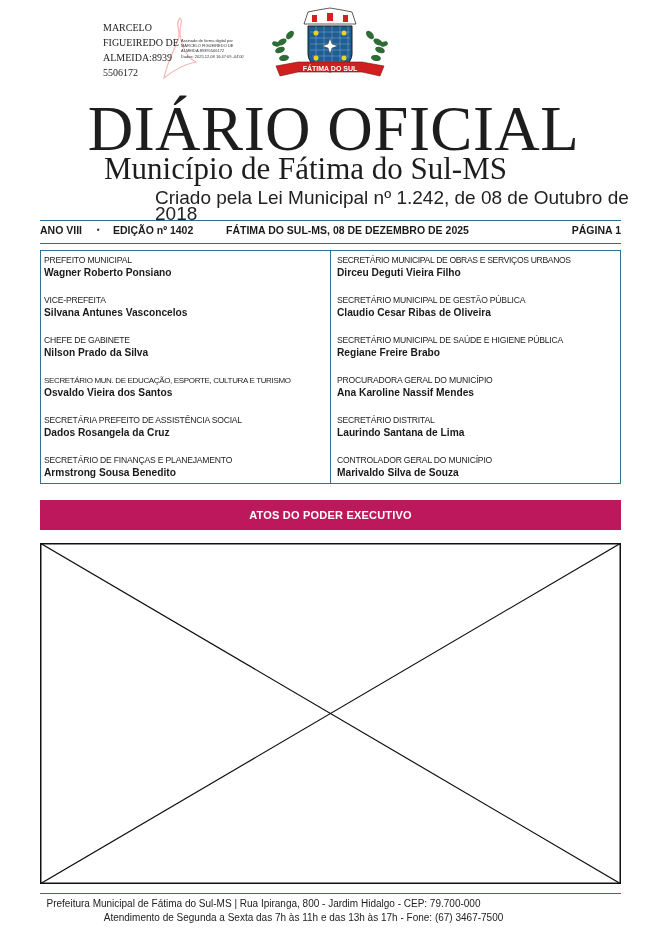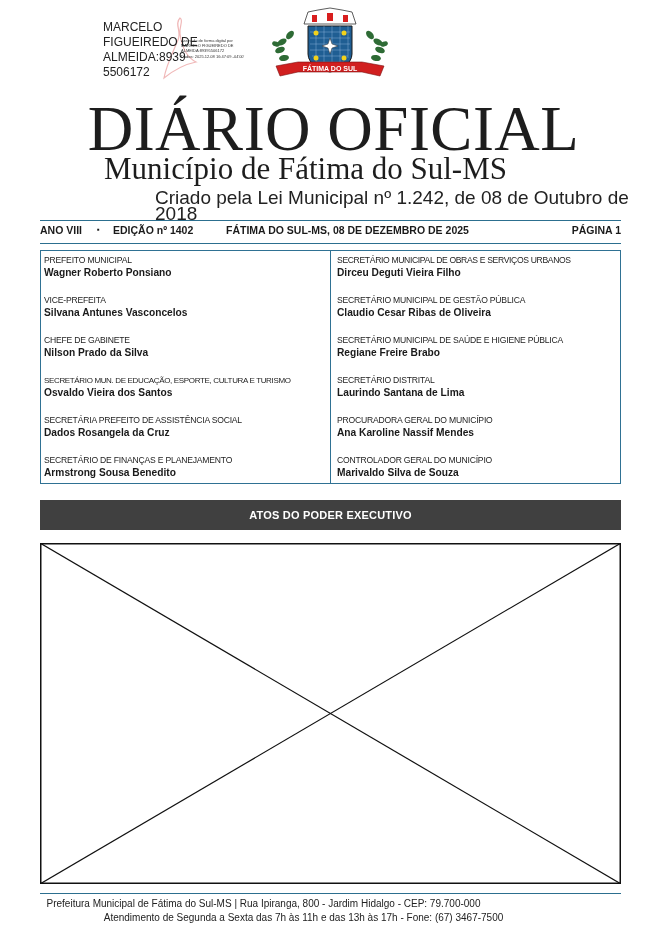--- a/index.html
+++ b/index.html
@@ -1,20 +1,20 @@
 <!DOCTYPE html>
 <html><head>
 <meta charset="utf-8">
 <style>
   html, body { margin: 0; padding: 0; background: #ffffff; }
   body { width: 661px; height: 935px; position: relative; overflow: hidden; font-family: "Liberation Sans", sans-serif; color: #1a1a1a; }
   .abs { position: absolute; }
 
   
-  .sig-big { left: 103px; top: 20px; font-size: 12px; line-height: 15px; color: #222; font-family: Liberation Sans, sans-serif; }
+  .sig-big { left: 103px; top: 20px; font-size: 10px; line-height: 15px; color: #222; font-family: Liberation Serif, serif; }
   .sig-small { left: 181px; top: 38px; font-size: 4px; line-height: 5.2px; color: #333; width: 90px; }
   .sig-mark { left: 160px; top: 14px; width: 40px; height: 70px; }
 
   
   .crest { left: 268px; top: 2px; width: 124px; height: 78px; }
 
   
   .title-main { left: 0; width: 661px; top: 96px; text-align: center; font-family: "Liberation Serif", serif; font-size: 63px; line-height: 66px; color: #1d1d1d; letter-spacing: 0.5px; padding-left: 6px; box-sizing: border-box; }
   .title-sub { left: 104px; top: 152px; font-family: "Liberation Serif", serif; font-size: 31px; line-height: 34px; color: #1d1d1d; }
   .title-law { left: 155px; top: 190px; font-size: 19px; line-height: 16px; color: #222; }
@@ -28,21 +28,21 @@
   .officials { left: 40px; top: 250px; width: 579px; height: 232px; border: 1.5px solid #2f7193; }
   .officials .divider { position: absolute; left: 289px; top: 0; bottom: 0; border-left: 1.5px solid #2f7193; }
   .col { position: absolute; top: 4px; width: 286px; }
   .col.left { left: 3px; }
   .col.right { left: 296px; }
   .entry { height: 40px; }
   .role { font-size: 8.6px; line-height: 11px; color: #222; letter-spacing: -0.2px; white-space: nowrap; }
   .name { font-size: 10.2px; line-height: 13px; font-weight: bold; color: #1a1a1a; white-space: nowrap; }
 
   
-  .banner { left: 40px; top: 500px; width: 581px; height: 30px; background: #404040; color: #fff; font-weight: bold; font-size: 11px; text-align: center; line-height: 31px; letter-spacing: 0.2px; }
+  .banner { left: 40px; top: 500px; width: 581px; height: 30px; background: #be185d; color: #fff; font-weight: bold; font-size: 11px; text-align: center; line-height: 31px; letter-spacing: 0.2px; }
 
   
   .xbox { left: 40px; top: 543px; width: 581px; height: 341px; }
 
   
   .foot-rule { left: 40px; width: 581px; top: 893px; border-top: 1.5px solid #2c6f8f; }
   .foot-line { left: 0; width: 527px; text-align: center; font-size: 10px; line-height: 13px; color: #222; }
 </style>
 </head>
 <body>
@@ -149,26 +149,26 @@
     </div>
     <div class="entry">
       <div class="role">SECRETÁRIO MUNICIPAL DE GESTÃO PÚBLICA</div>
       <div class="name">Claudio Cesar Ribas de Oliveira</div>
     </div>
     <div class="entry">
       <div class="role">SECRETÁRIO MUNICIPAL DE SAÚDE E HIGIENE PÚBLICA</div>
       <div class="name">Regiane Freire Brabo</div>
     </div>
     <div class="entry">
+      <div class="role">PROCURADORA GERAL DO MUNICÍPIO</div>
+      <div class="name">Ana Karoline Nassif Mendes</div>
+    </div>
+    <div class="entry">
       <div class="role">SECRETÁRIO DISTRITAL</div>
       <div class="name">Laurindo Santana de Lima</div>
-    </div>
-    <div class="entry">
-      <div class="role">PROCURADORA GERAL DO MUNICÍPIO</div>
-      <div class="name">Ana Karoline Nassif Mendes</div>
     </div>
     <div class="entry">
       <div class="role">CONTROLADOR GERAL DO MUNICÍPIO</div>
       <div class="name">Marivaldo Silva de Souza</div>
     </div>
   </div>
 </div>
 
 <div class="abs banner">ATOS DO PODER EXECUTIVO</div>
 

